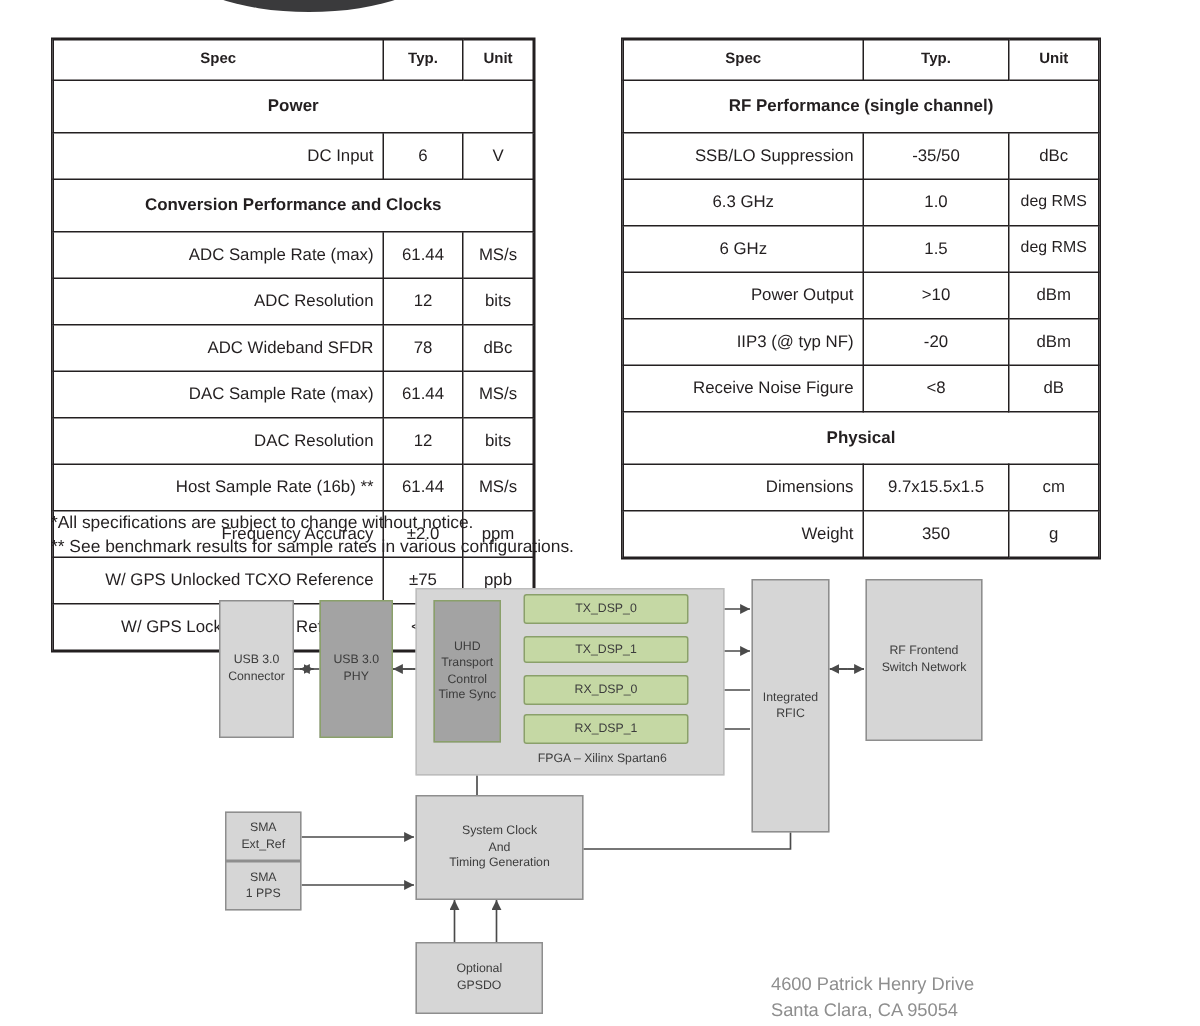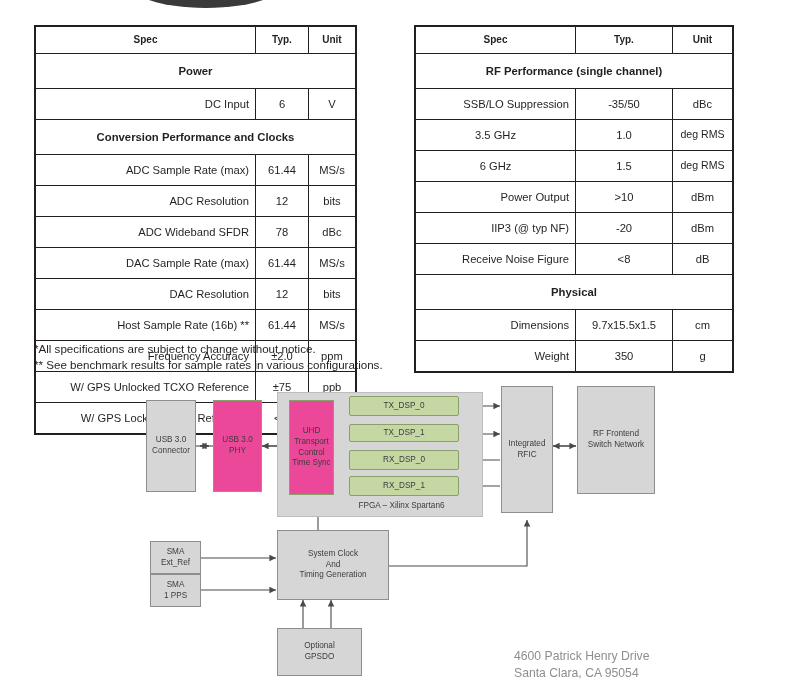--- a/index.html
+++ b/index.html
@@ -100,21 +100,21 @@
     display: flex;
     align-items: center;
     justify-content: center;
     text-align: center;
     font-size: 8.2px;
     line-height: 1.34;
     color: #3c3c3c;
     background: #d4d4d4;
   }
   .blk.gray  { background: #d6d6d6; border-color: #8e8e8e; }
-  .blk.green { background: #ec4899; border-color: #8aa06a; }
+  .blk.green { background: #a3a3a3; border-color: #8aa06a; }
   .blk.dsp   { background: #c5d8a4; border-color: #8aa06a; border-radius: 2px; }
   .blk.container {
     background: #d6d6d6;
     border: 1px solid #bdbdbd;
     display: block;
   }
   .container-label {
     position: absolute;
     bottom: 4px;
     left: 0;
@@ -225,21 +225,21 @@
     </tr>
     <tr class="section tall">
       <td colspan="3">RF Performance (single channel)</td>
     </tr>
     <tr class="tall">
       <td class="c-spec">SSB/LO Suppression</td>
       <td class="c-typ">-35/50</td>
       <td class="c-unit">dBc</td>
     </tr>
     <tr class="tall">
-      <td class="c-spec ctr">3.5 GHz</td>
+      <td class="c-spec ctr">6.3 GHz</td>
       <td class="c-typ">1.0</td>
       <td class="c-unit unit-two-line">deg RMS</td>
     </tr>
     <tr class="tall">
       <td class="c-spec ctr">6 GHz</td>
       <td class="c-typ">1.5</td>
       <td class="c-unit unit-two-line">deg RMS</td>
     </tr>
     <tr class="tall">
       <td class="c-spec">Power Output</td>
@@ -355,21 +355,21 @@
   <div class="blk dsp" style="left:349px; top:46px; width:110px; height:18px;">
     <span>TX_DSP_1</span>
   </div>
   <div class="blk dsp" style="left:349px; top:72px; width:110px; height:20px;">
     <span>RX_DSP_0</span>
   </div>
   <div class="blk dsp" style="left:349px; top:98px; width:110px; height:20px;">
     <span>RX_DSP_1</span>
   </div>
 
-  <div class="blk gray" style="left:501px; top:8px; width:52px; height:127px;">
+  <div class="blk gray" style="left:501px; top:8px; width:52px; height:169px;">
     <span style="white-space:pre-line">Integrated
 RFIC</span>
   </div>
 
   <div class="blk gray" style="left:577px; top:8px; width:78px; height:108px;">
     <span style="white-space:pre-line">RF Frontend
 Switch Network</span>
   </div>
 
   <div class="blk gray" style="left:150px; top:163px; width:51px; height:33px;">

